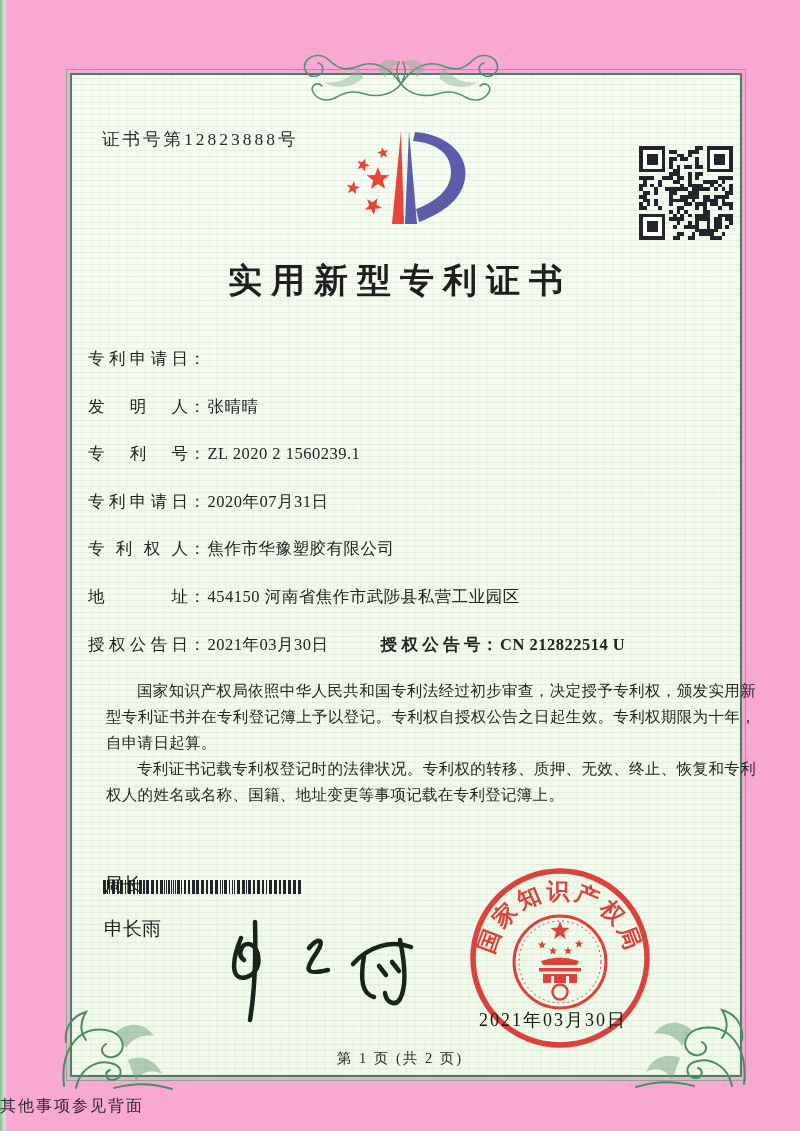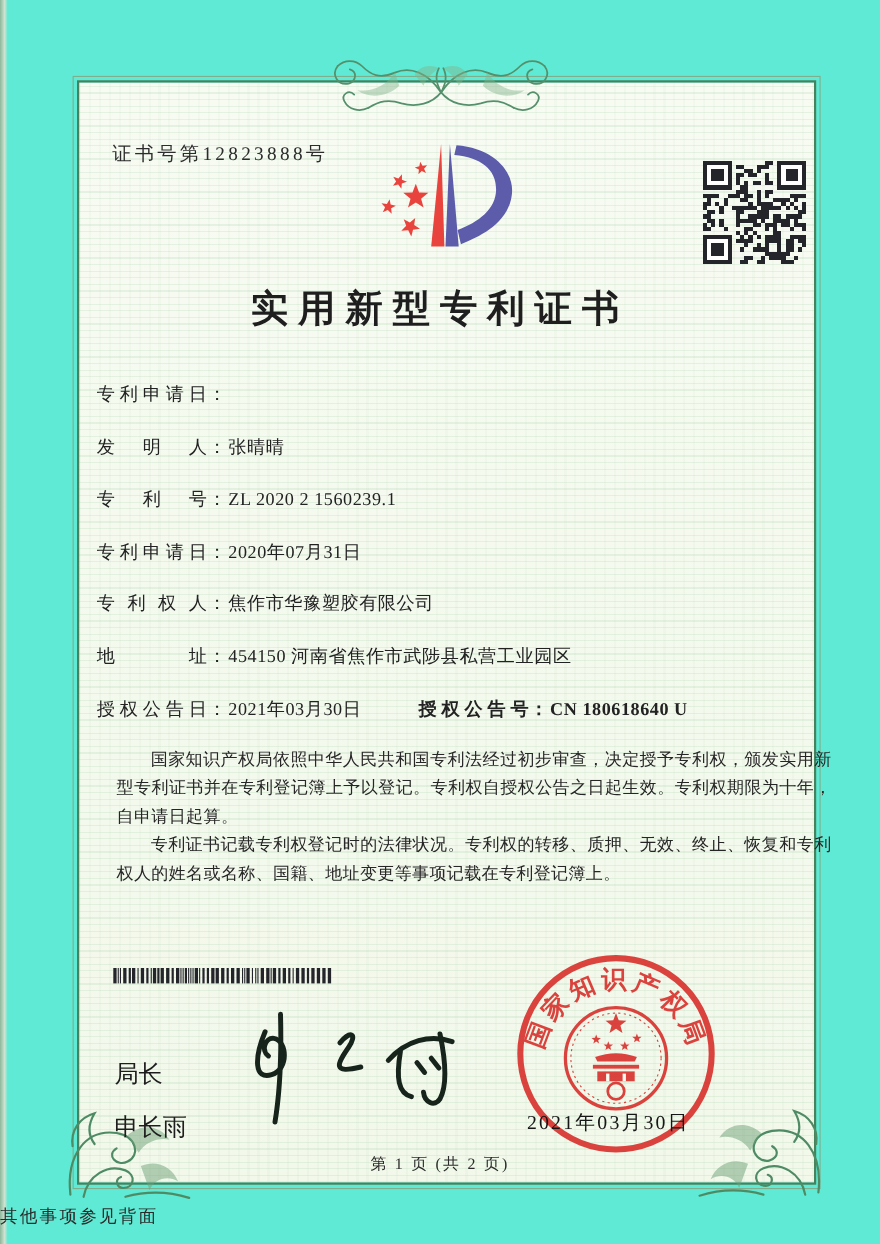--- a/index.html
+++ b/index.html
@@ -1,18 +1,18 @@
 <!DOCTYPE html>
 <html><head>
 <meta charset="utf-8">
 <style>
   html,body{margin:0;padding:0;background:#e9e9e6;}
   .page{
     position:relative;width:800px;height:1131px;margin:0 auto;
-    background:#5eead4;overflow:hidden;
+    background:#f9a8d4;overflow:hidden;
     font-family:"Liberation Serif","DejaVu Serif",serif;color:#222;
   }
   .page-edge{position:absolute;left:0;top:0;bottom:0;width:7px;
     background:linear-gradient(90deg,#8cb79a,#cfe3d2 60%,rgba(255,255,255,0));}
   .frame{position:absolute;left:66px;top:69px;width:678px;height:1010px;
     border:1px solid #7fae8d;}
   .frame-inner{position:absolute;left:3px;top:3px;right:3px;bottom:3px;
     border:2.5px solid #47815d;
     background:
       repeating-linear-gradient(0deg, rgba(140,195,150,.17) 0 1px, rgba(255,255,255,0) 1px 6px),
@@ -31,21 +31,21 @@
   .frow{display:flex;align-items:baseline;height:47.6px;font-size:16.5px;color:#222;}
   .flabel{display:inline-block;width:100px;text-align:justify;text-align-last:justify;}
   .fcolon{margin:0 2px 0 1px;}
   .fvalue{letter-spacing:.5px;white-space:nowrap;}
   .auth2{margin-left:52px;display:flex;align-items:baseline;font-weight:bold;}
   .paras{position:absolute;left:92px;top:678px;width:650px;margin-left:14px;}
   .paras p{margin:0;font-size:15.5px;line-height:26px;text-align:justify;
     text-indent:2em;color:#262626;letter-spacing:.3px;}
   .barcode{position:absolute;left:103px;top:880px;width:202px;height:14px;display:flex;align-items:stretch;}
   .barcode span{display:block;background:#23252a;}
-  .director{position:absolute;left:104px;top:962px;font-size:22px;color:#1d1d1d;}
+  .director{position:absolute;left:104px;top:872px;font-size:19px;color:#1d1d1d;}
   .director .name{margin-top:18px;}
   .signature{position:absolute;left:203px;top:910px;width:240px;height:118px;}
   .seal{position:absolute;left:461px;top:861px;width:198px;height:198px;opacity:.92;}
   .seal-date{position:absolute;left:479px;top:1008px;font-size:18px;letter-spacing:2px;color:#161616;z-index:5;}
   .page-info{position:absolute;left:0;top:1049px;width:100%;text-align:center;font-size:14.5px;letter-spacing:2px;color:#2a2a2a;}
   .back-note{position:absolute;left:0;top:1096px;width:100%;text-align:left;font-size:16px;letter-spacing:2px;color:#2a2a2a;}
 </style>
 </head>
 <body>
 
@@ -358,21 +358,21 @@
         <span class="fcolon">：</span>
       <span class="fvalue">454150 河南省焦作市武陟县私营工业园区</span>
     </div>
     <div class="frow">
       <span class="flabel">授权公告日</span>
         <span class="fcolon">：</span>
       <span class="fvalue">2021年03月30日</span>
       <span class="auth2">
         <span class="flabel">授权公告号</span>
           <span class="fcolon">：</span>
-        <span class="fvalue">CN 180618640 U</span>
+        <span class="fvalue">CN 212822514 U</span>
       </span>
     </div>
   </div>
 
   <div class="paras">
     <p>国家知识产权局依照中华人民共和国专利法经过初步审查，决定授予专利权，颁发实用新型专利证书并在专利登记簿上予以登记。专利权自授权公告之日起生效。专利权期限为十年，自申请日起算。</p>
     <p>专利证书记载专利权登记时的法律状况。专利权的转移、质押、无效、终止、恢复和专利权人的姓名或名称、国籍、地址变更等事项记载在专利登记簿上。</p>
   </div>
 
   <div class="barcode" id="barcode">

